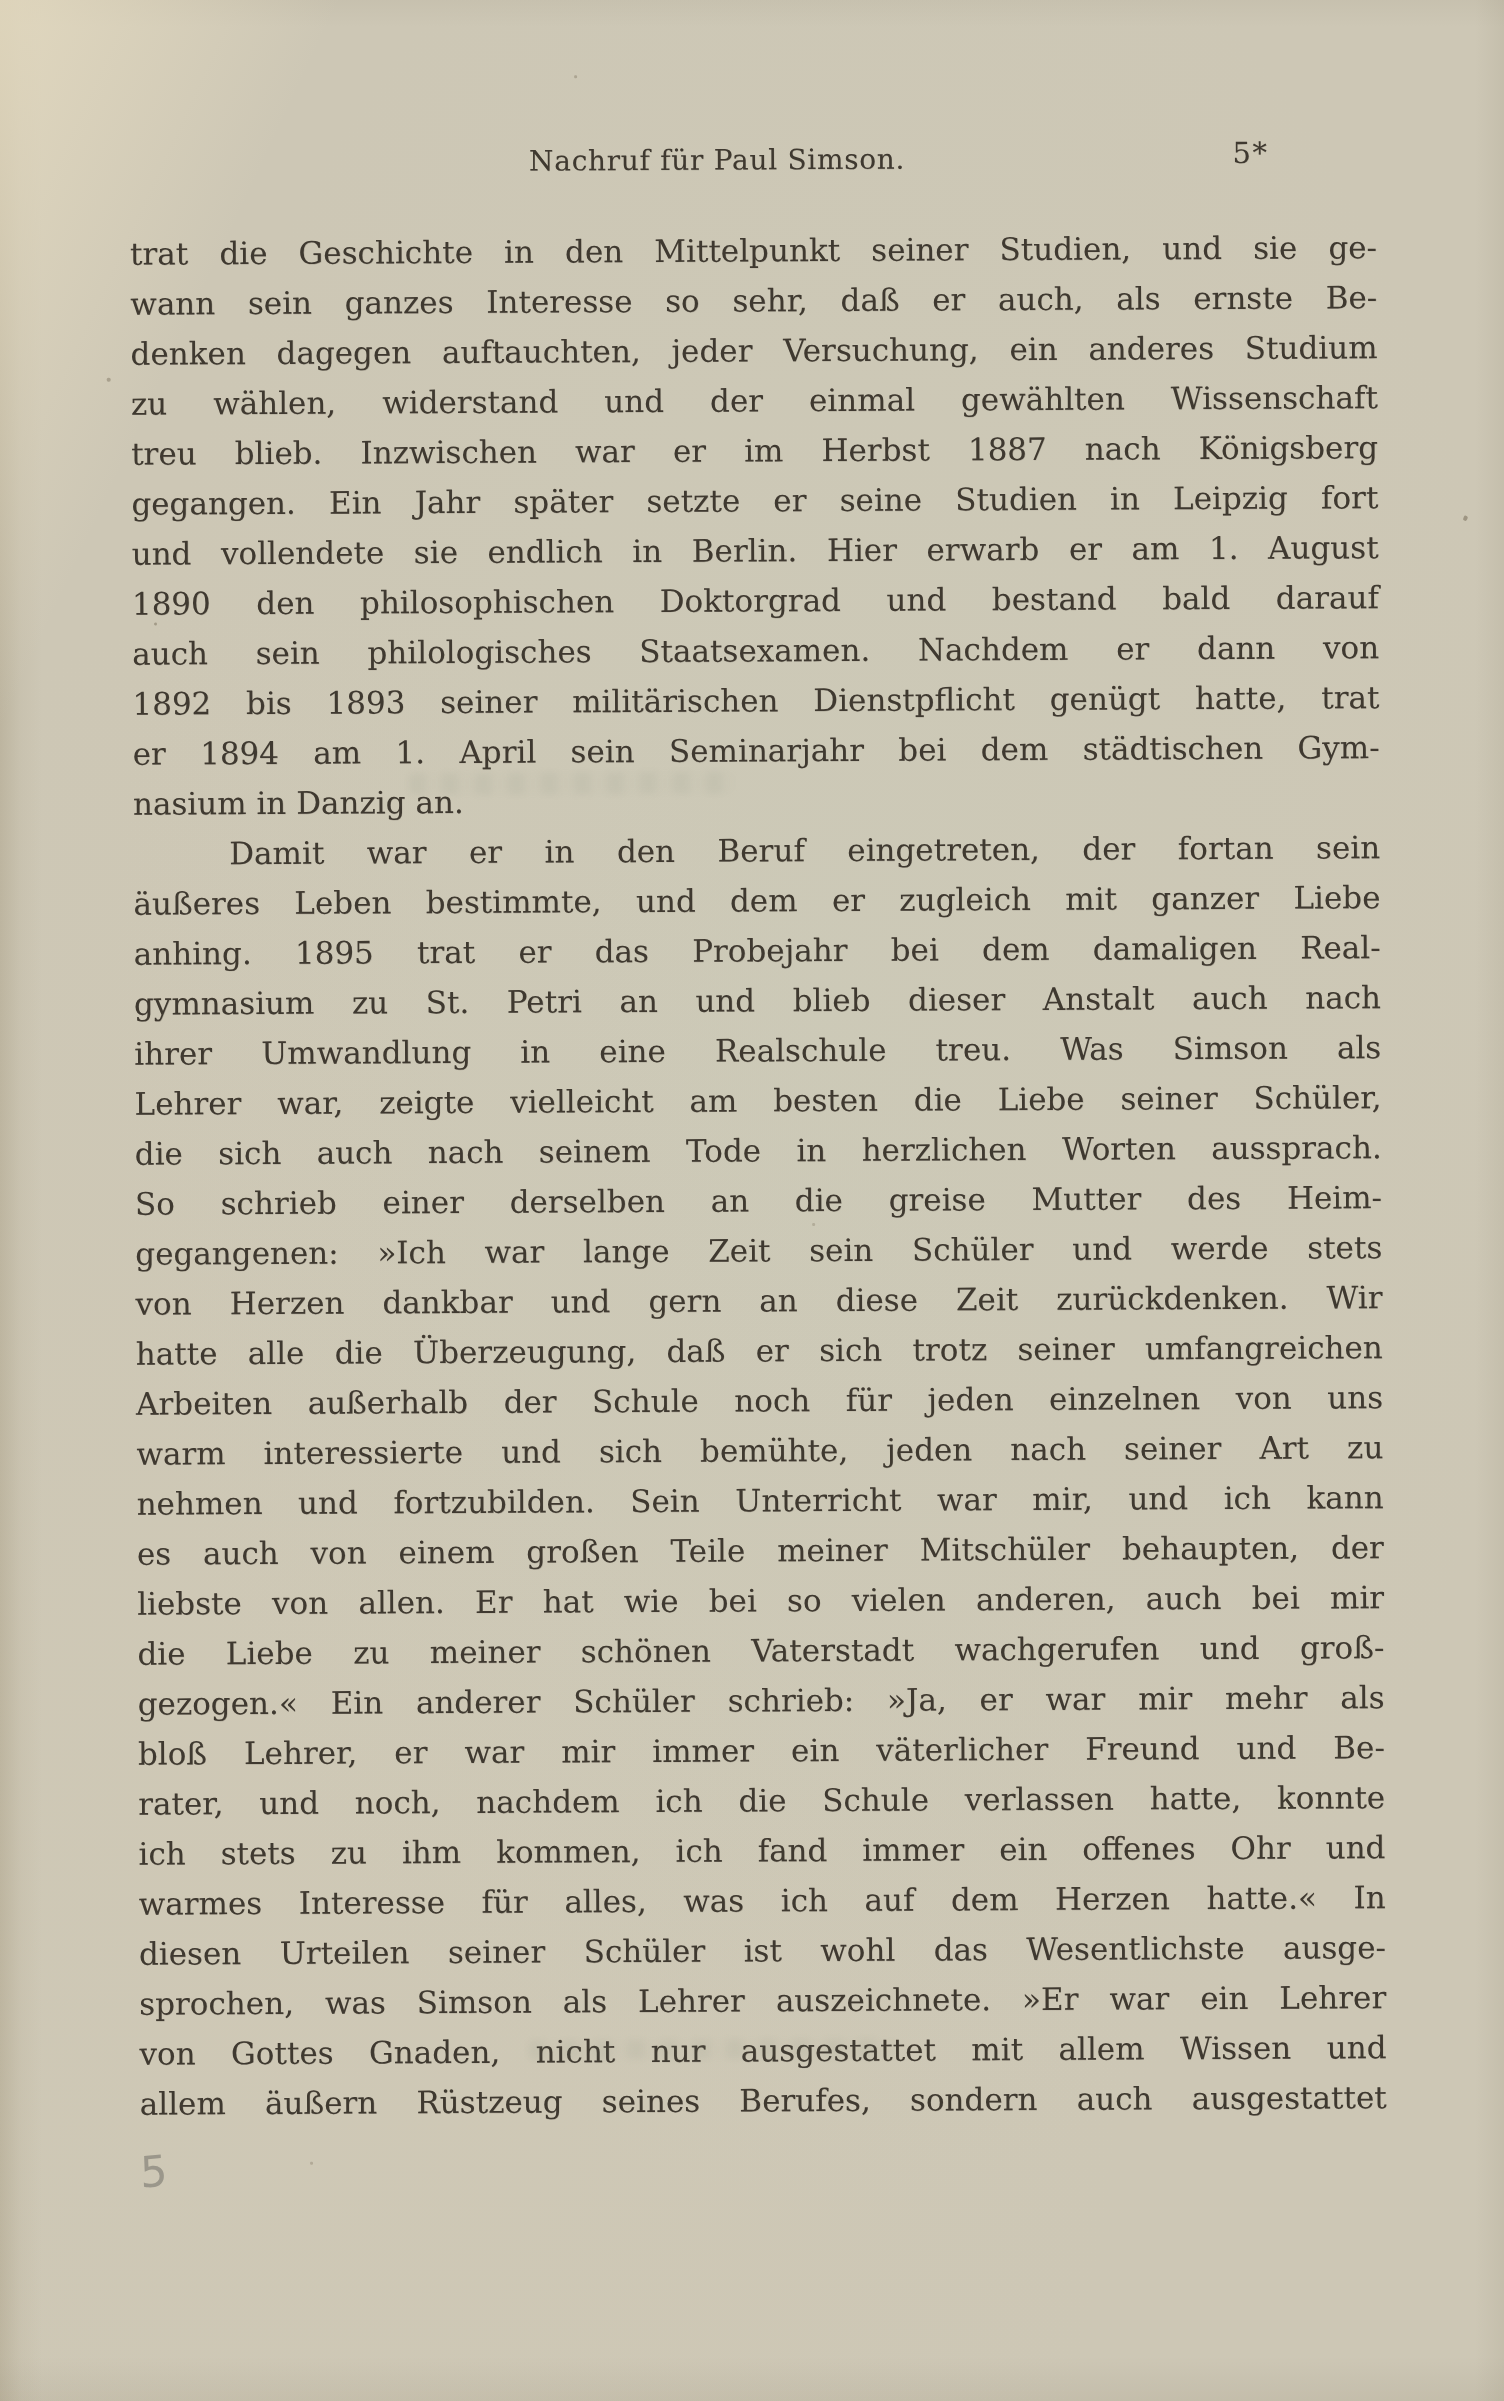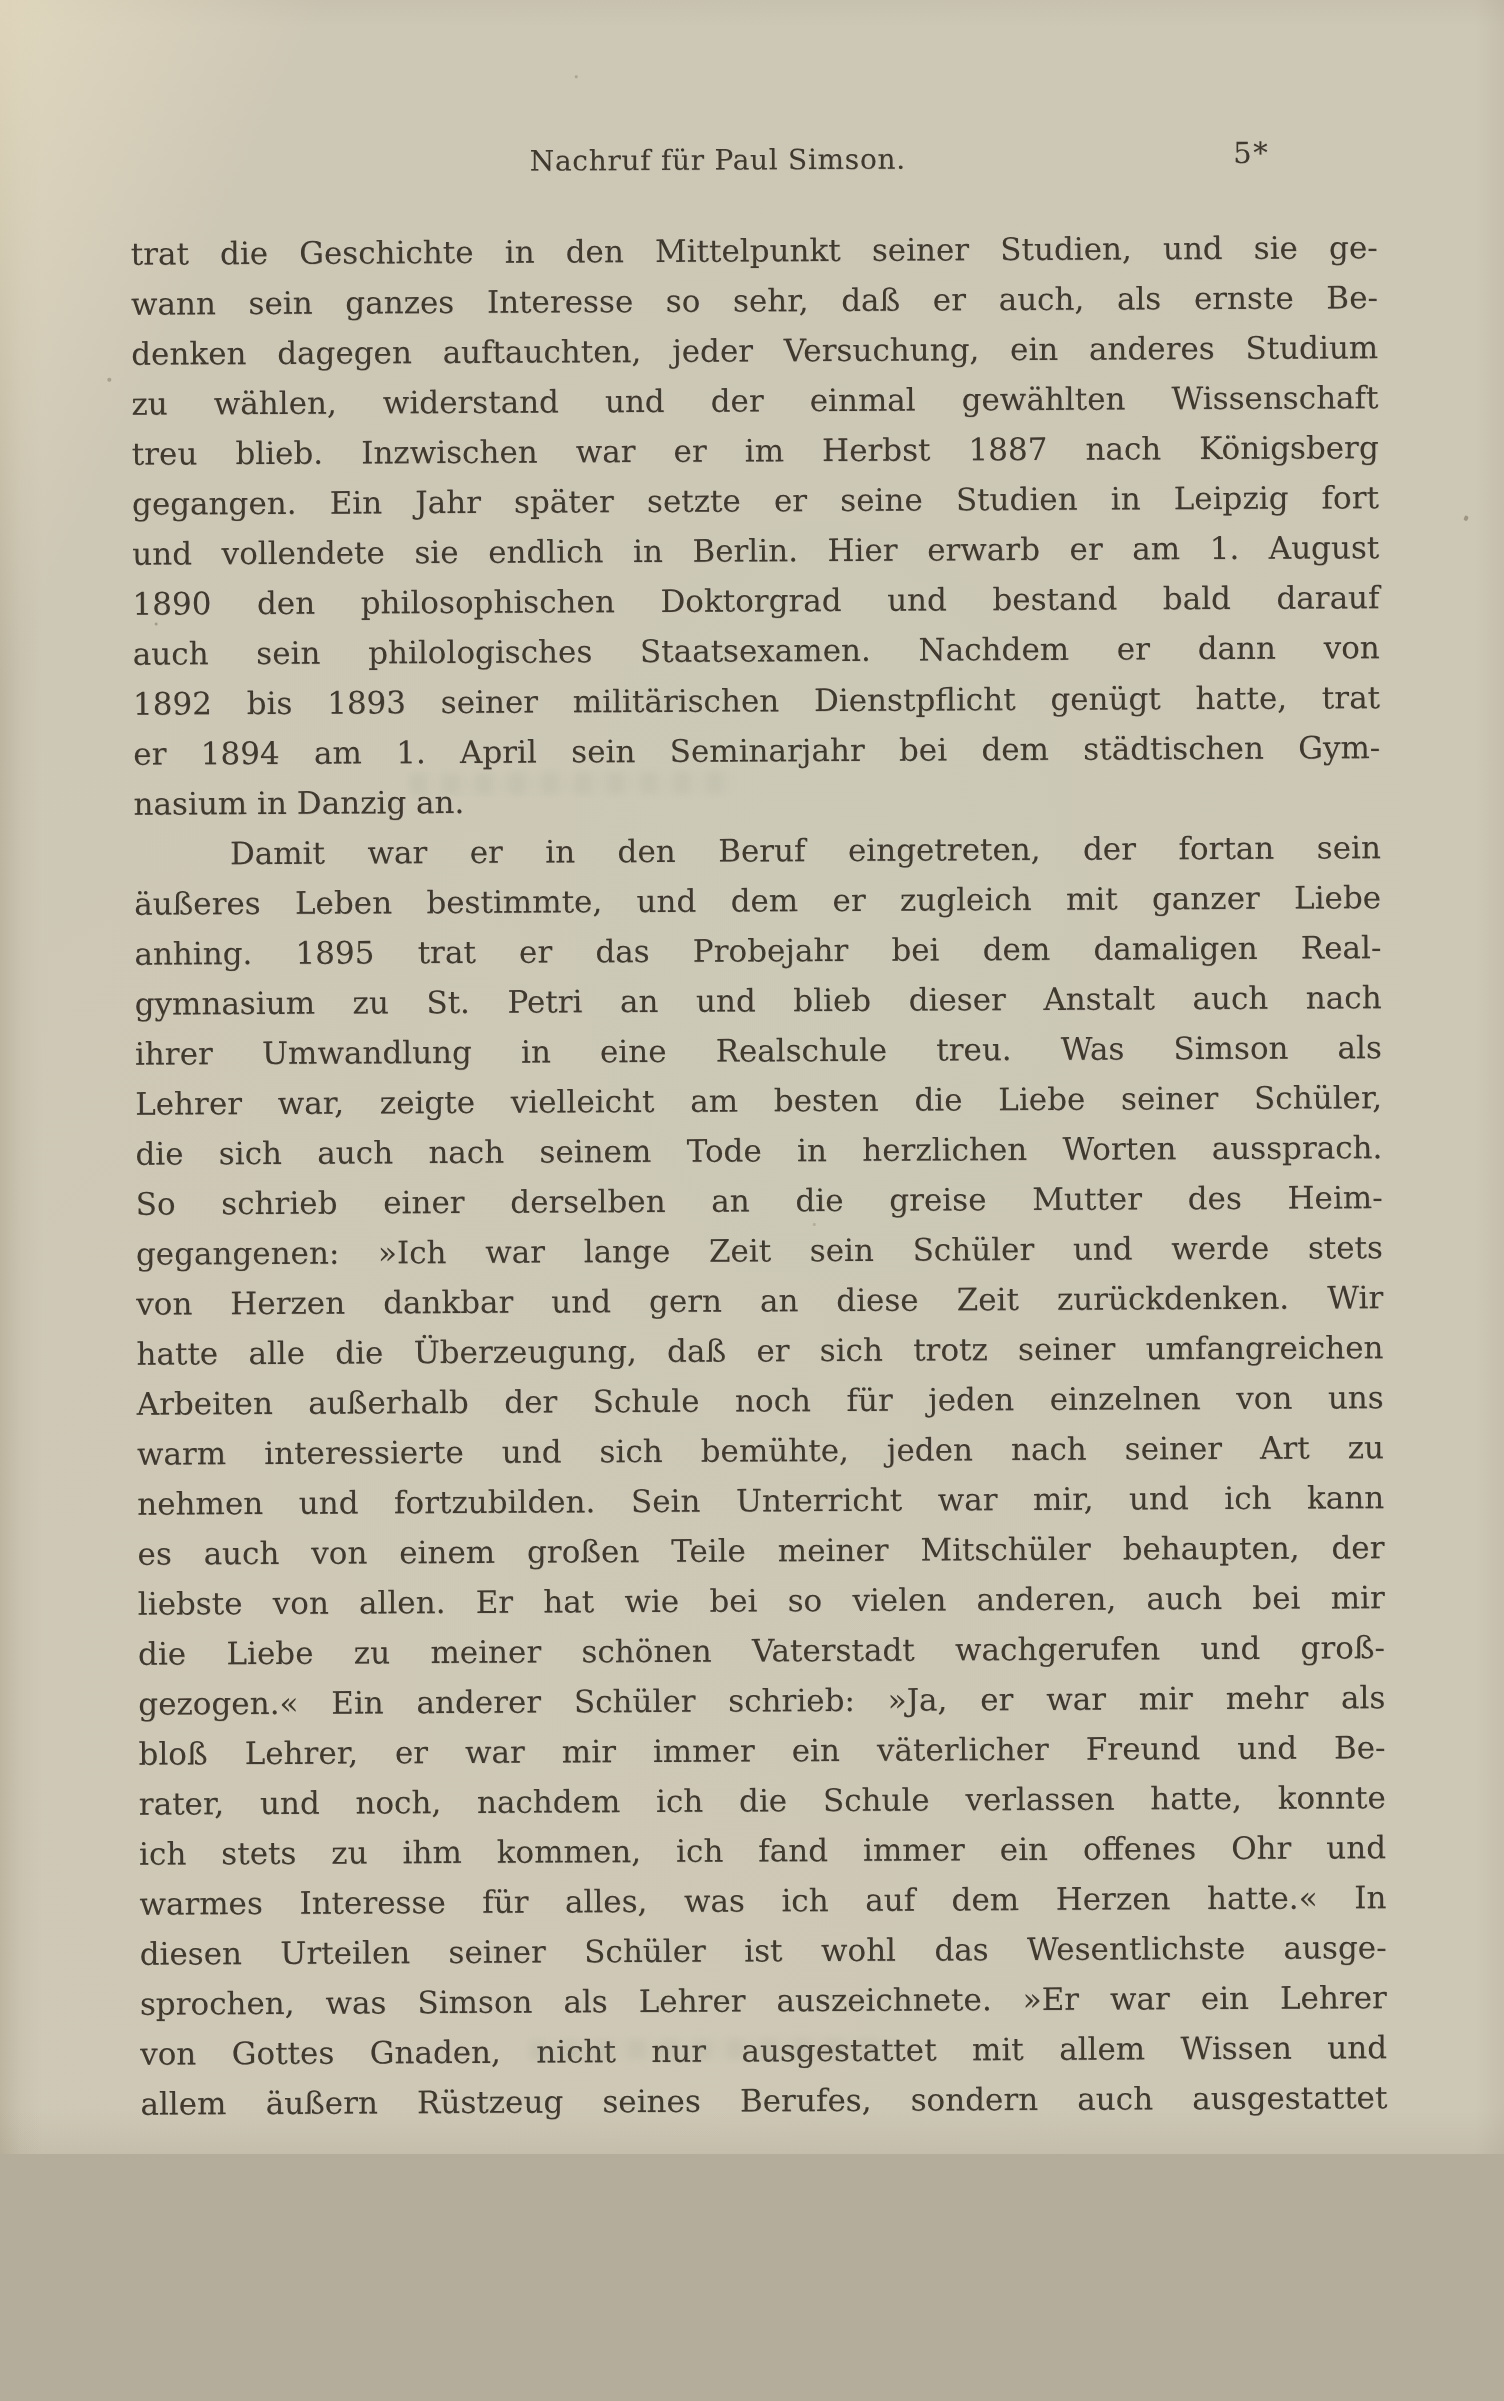--- a/index.html
+++ b/index.html
@@ -1,21 +1,21 @@
 <!DOCTYPE html>
 <html style="font-size:8px"><head>
 <meta charset="utf-8">
 <style>
   html, body { margin: 0; padding: 0; }
   body { background: #b4ad9c; }
 
   .page {
     position: relative;
     width: 1505px;
-    height: 2154px;
+    height: 2401px;
     overflow: hidden;
     font-family: "DejaVu Serif", "Liberation Serif", serif;
     color: #3f3930;
     background:
       linear-gradient(115deg, rgba(228,218,192,0.85) 0%, rgba(228,218,192,0) 13%),
       linear-gradient(90deg, rgba(146,133,104,0.28) 0px, rgba(146,133,104,0.08) 21px, rgba(146,133,104,0) 42px),
       linear-gradient(270deg, rgba(120,110,88,0.10) 0px, rgba(120,110,88,0) 30px),
       linear-gradient(0deg, rgba(120,110,88,0.11) 0px, rgba(120,110,88,0) 45px),
       linear-gradient(180deg, rgba(120,110,88,0.07) 0px, rgba(120,110,88,0) 27px),
       radial-gradient(ellipse at 55% 42%, rgba(203,204,186,0.40), rgba(203,204,186,0) 62%),

